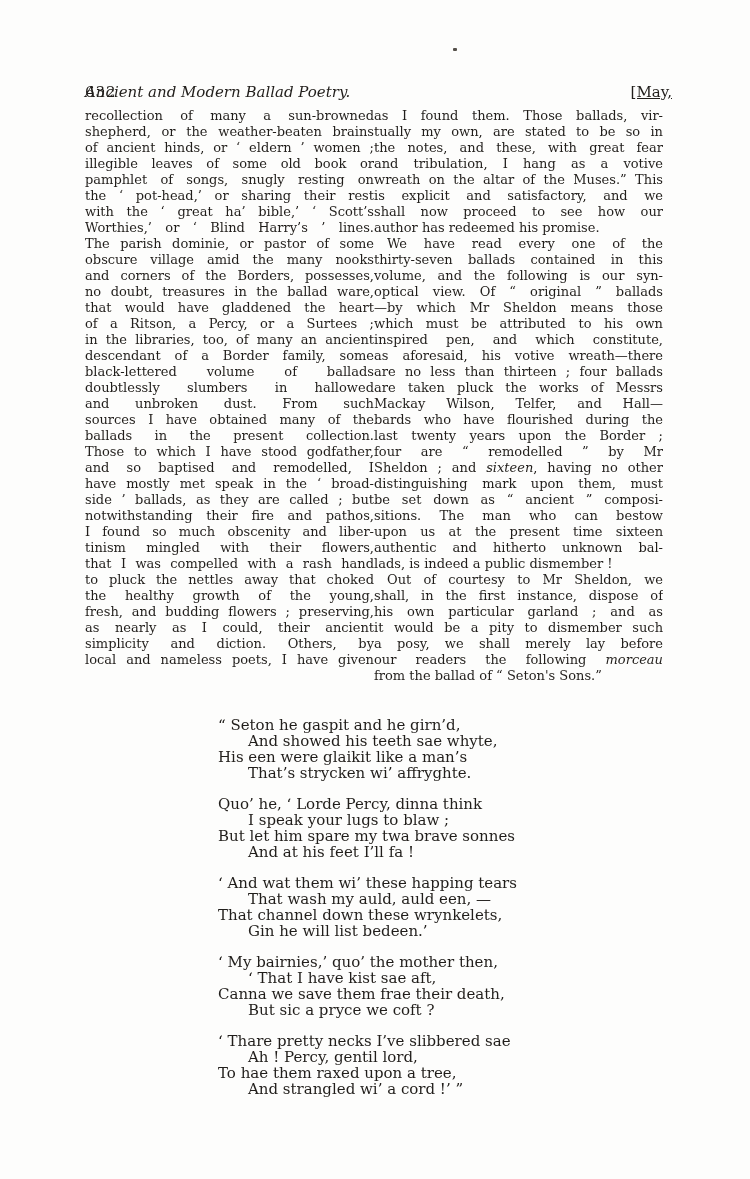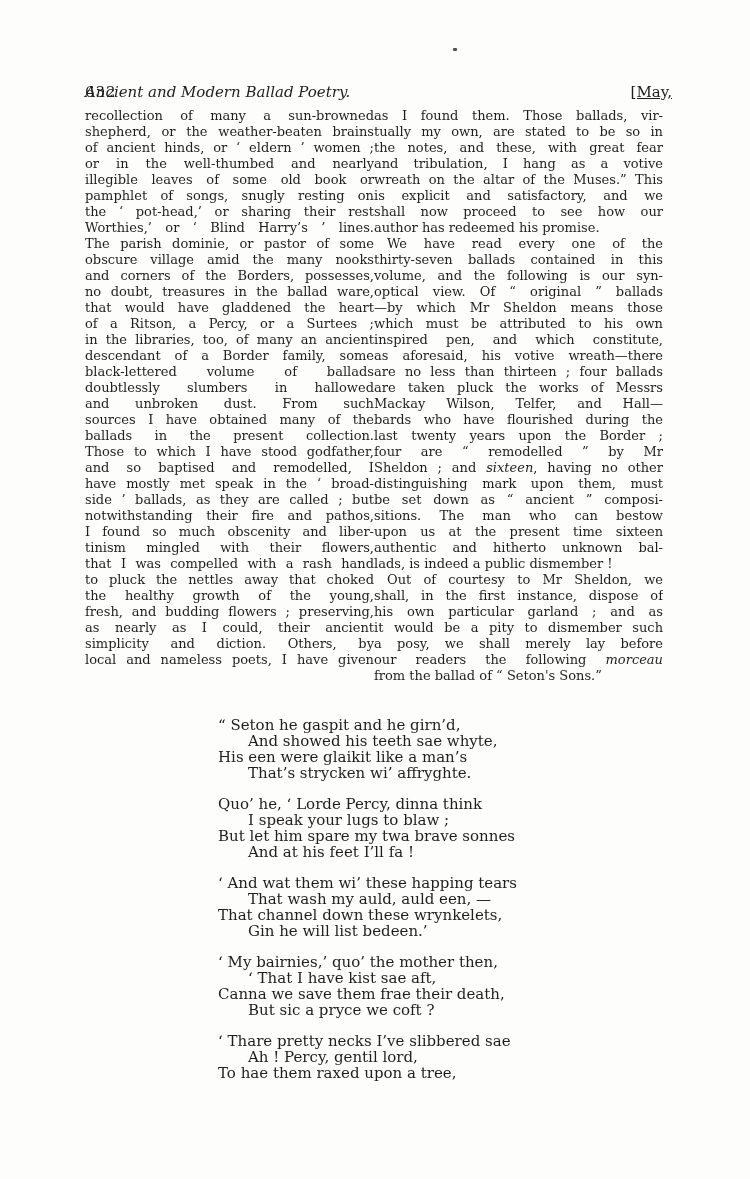--- a/index.html
+++ b/index.html
@@ -53,24 +53,24 @@
     <span class="page-num">632</span>
     <span class="head-title">Ancient and Modern Ballad Poetry.</span>
     <span class="head-right">[May,</span>
   </header>
 
   <main class="columns">
     <div class="col" id="col-left">
         <div class="line">recollection of many a sun-browned</div>
         <div class="line">shepherd, or the weather-beaten brains</div>
         <div class="line">of ancient hinds, or ‘ eldern ’ women ;</div>
-        <div class="line">or in the well-thumbed and nearly</div>
         <div class="line">illegible leaves of some old book or</div>
         <div class="line">pamphlet of songs, snugly resting on</div>
         <div class="line">the ‘ pot-head,’ or sharing their rest</div>
+        <div class="line">with the ‘ great ha’ bible,’ ‘ Scott’s</div>
         <div class="line">Worthies,’ or ‘ Blind Harry’s ’ lines.</div>
         <div class="line">The parish dominie, or pastor of some</div>
         <div class="line">obscure village amid the many nooks</div>
         <div class="line">and corners of the Borders, possesses,</div>
         <div class="line">no doubt, treasures in the ballad ware,</div>
         <div class="line">that would have gladdened the heart</div>
         <div class="line">of a Ritson, a Percy, or a Surtees ;</div>
         <div class="line">in the libraries, too, of many an ancient</div>
         <div class="line">descendant of a Border family, some</div>
         <div class="line">black-lettered volume of ballads</div>
@@ -155,16 +155,17 @@
       <div class="stanza">
         <div class="pline">‘ My bairnies,’ quo’ the mother then,</div>
         <div class="pline pindent">‘ That I have kist sae aft,</div>
         <div class="pline">Canna we save them frae their death,</div>
         <div class="pline pindent">But sic a pryce we coft ?</div>
       </div>
       <div class="stanza">
         <div class="pline">‘ Thare pretty necks I’ve slibbered sae</div>
         <div class="pline pindent">Ah !  Percy, gentil lord,</div>
         <div class="pline">To hae them raxed upon a tree,</div>
+        <div class="pline pindent">And strangled wi’ a cord !’ ”</div>
       </div>
     </section>
 
 </div>
 
 </body></html>

